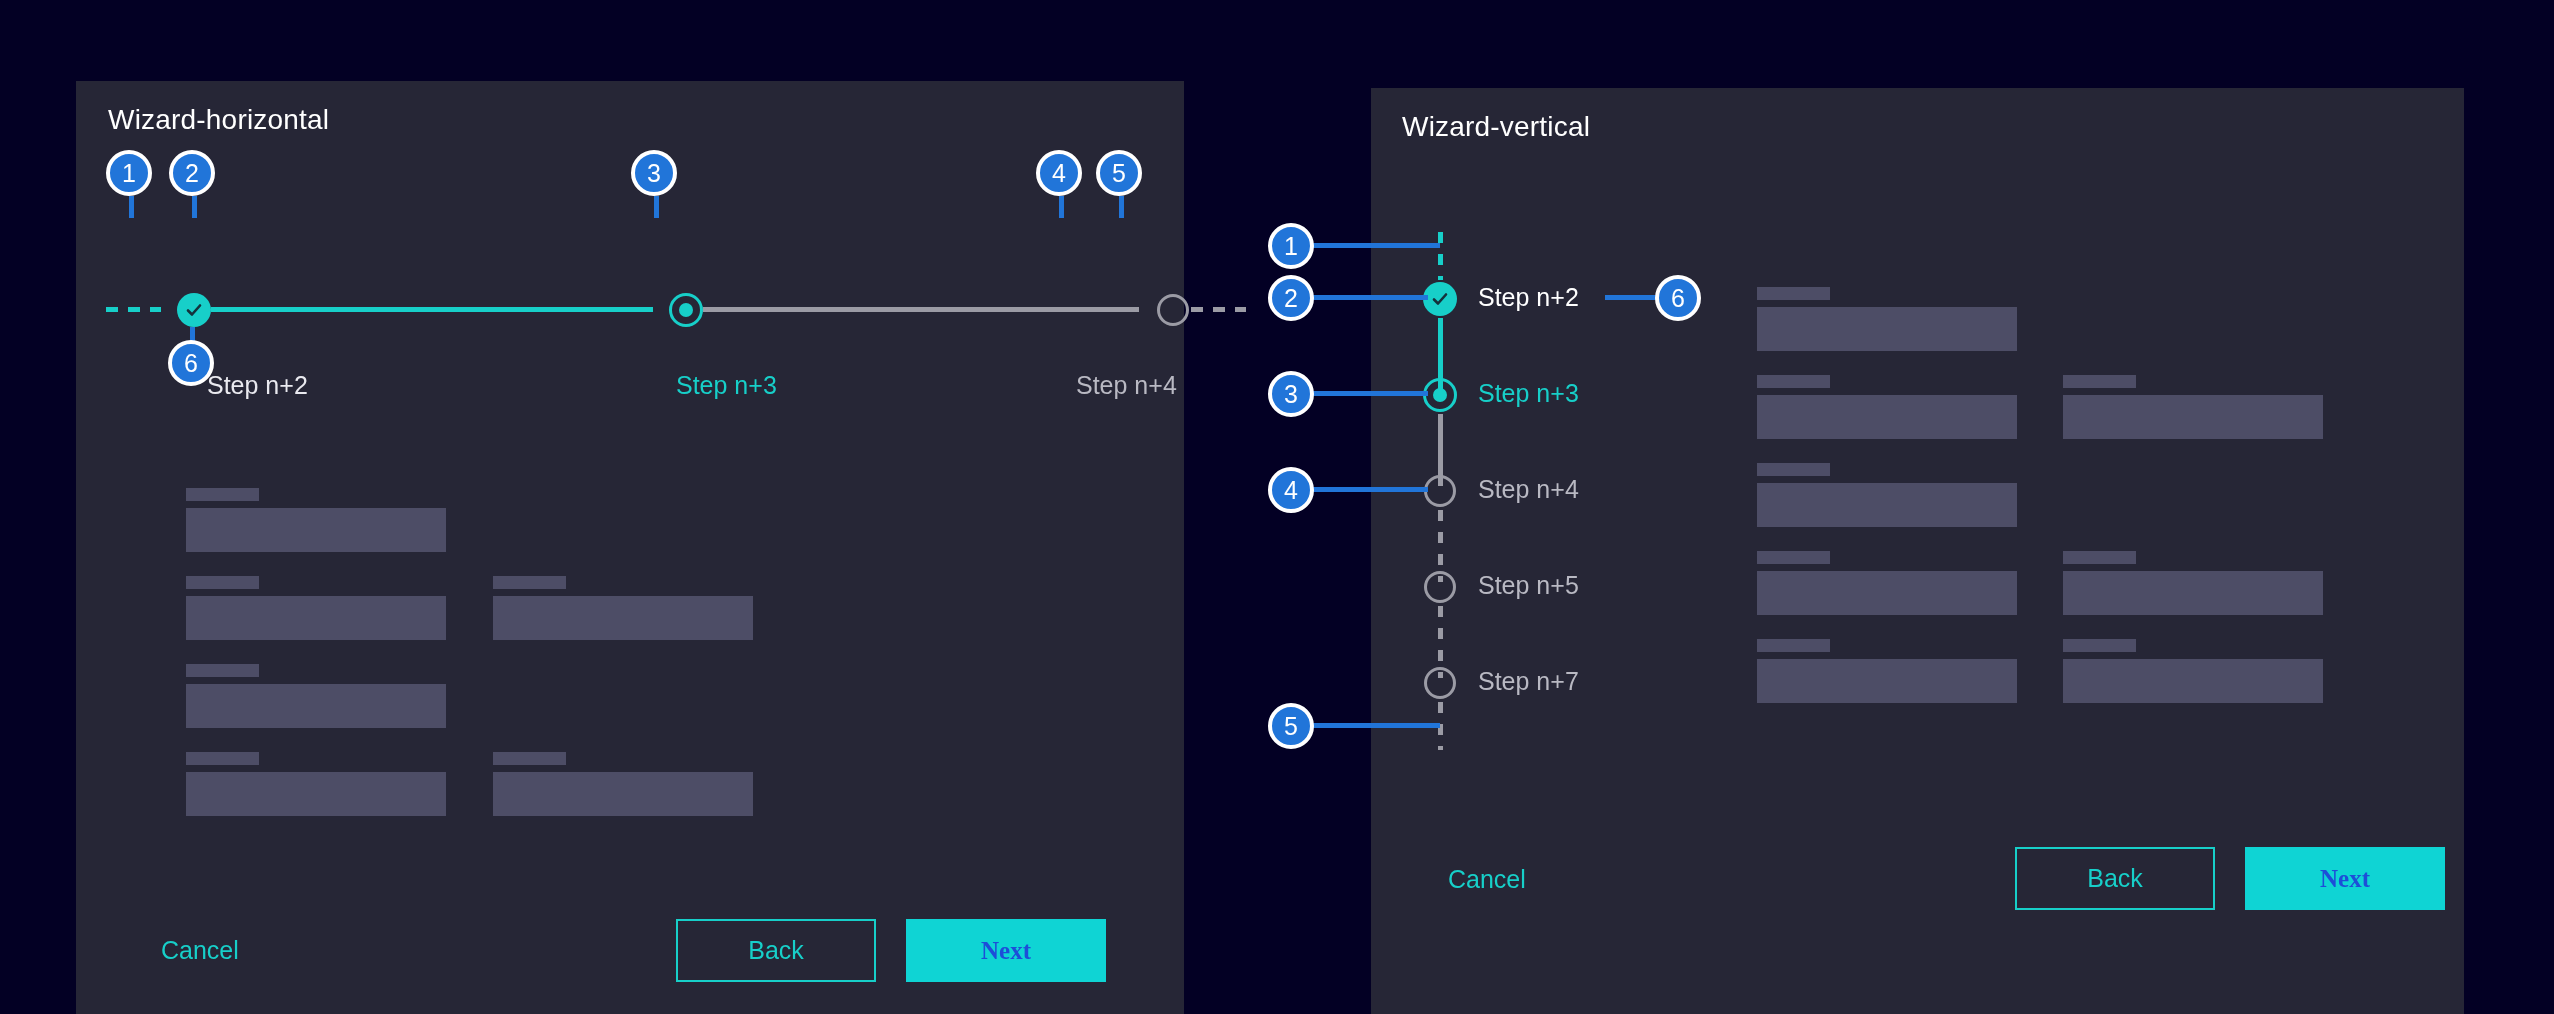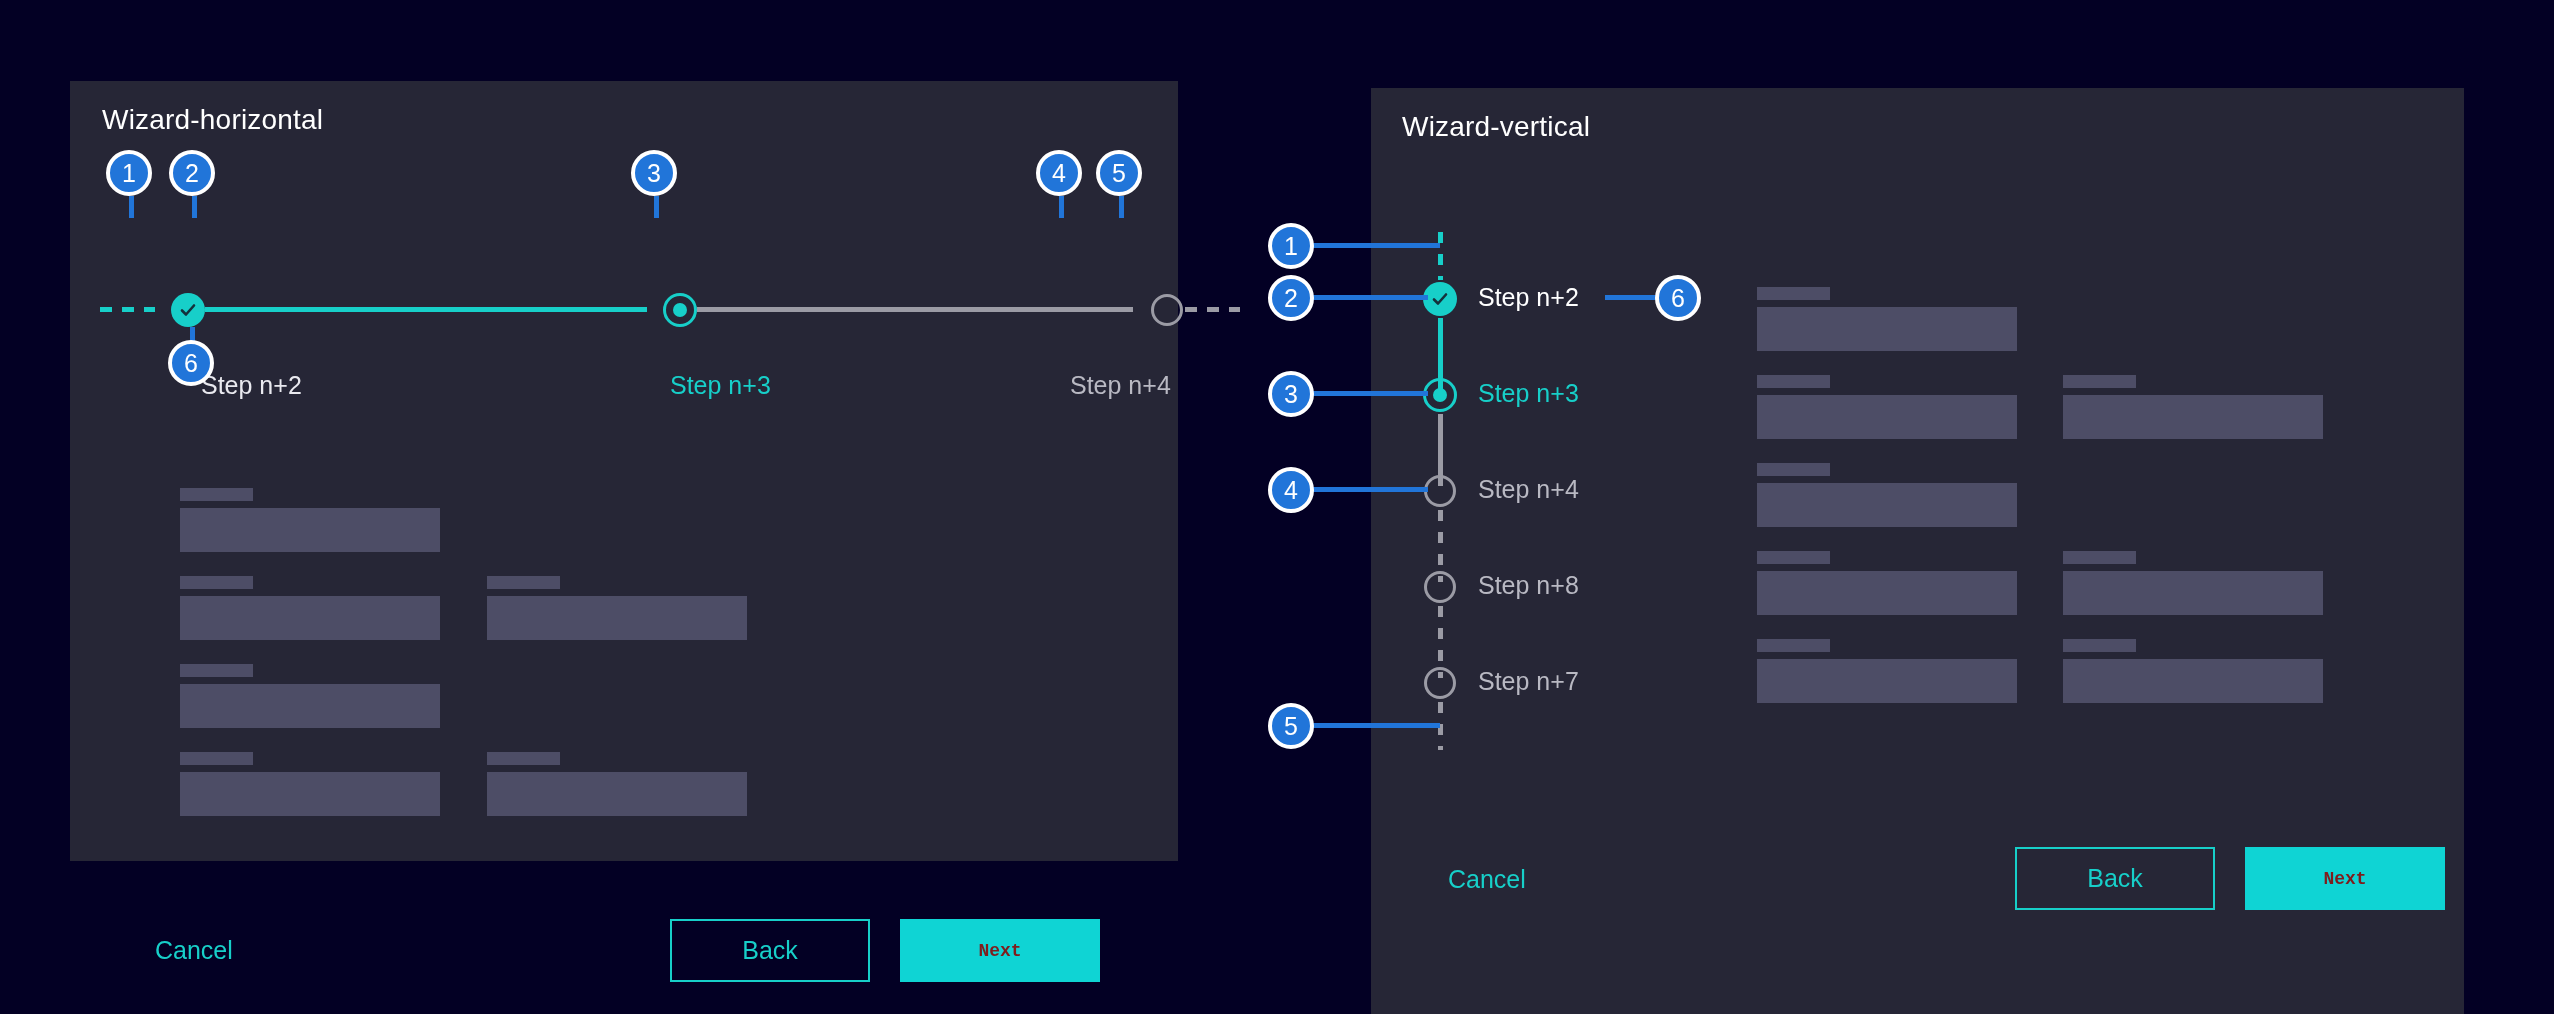--- a/index.html
+++ b/index.html
@@ -9,21 +9,21 @@
     font-family:"Liberation Sans", sans-serif;
     overflow:hidden;
     position:relative;
   }
   .card{
     position:absolute;
     background:#262636;
     box-sizing:border-box;
   }
   
-  #card-h{ left:70px; top:81px; width:1108px; height:780px; }
+  #card-h{ left:76px; top:81px; width:1108px; height:934px; }
   #card-v{ left:1371px; top:88px; width:1093px; height:952px; }
 
   .card-title{
     position:absolute;
     color:#ffffff;
     font-size:28px;
     font-weight:400;
     letter-spacing:.2px;
     white-space:nowrap;
   }
@@ -102,24 +102,24 @@
     font-size:25px;
     font-family:"Liberation Sans", sans-serif;
     display:flex;align-items:center;justify-content:center;
     cursor:pointer;
   }
   .btn-next{
     position:absolute;
     box-sizing:border-box;
     border:none;
     background:#0FD4D4;
-    color:#7f1d1d;
-    font-size:18px;
+    color:#1d4ed8;
+    font-size:25px;
     font-weight:700;
-    font-family:Liberation Mono, monospace;
+    font-family:Liberation Serif, serif;
     display:flex;align-items:center;justify-content:center;
     cursor:pointer;
   }
 
   
   .v-seg{ position:absolute; width:5px; }
   .v-seg.done{ background:#17CFC9; }
   .v-seg.todo{ background:#9B9BA5; }
   .v-dash{ position:absolute; width:5px; }
   .v-dash.done{
@@ -245,21 +245,21 @@
     <i></i>
   </div>
 
   <div class="node pending" style="left:1424px;top:475px;"></div>
   <div class="node pending" style="left:1424px;top:571px;"></div>
   <div class="node pending" style="left:1424px;top:667px;"></div>
 
   <div class="v-label done" style="left:1478px;top:283px;">Step n+2</div>
   <div class="v-label current" style="left:1478px;top:379px;">Step n+3</div>
   <div class="v-label pending" style="left:1478px;top:475px;">Step n+4</div>
-  <div class="v-label pending" style="left:1478px;top:571px;">Step n+8</div>
+  <div class="v-label pending" style="left:1478px;top:571px;">Step n+5</div>
   <div class="v-label pending" style="left:1478px;top:667px;">Step n+7</div>
 </div>
 
 <div>
   <div class="f-label" style="left:1757px;top:287px;width:73px;"></div>
   <div class="f-input" style="left:1757px;top:307px;width:260px;"></div>
 
   <div class="f-label" style="left:1757px;top:375px;width:73px;"></div>
   <div class="f-input" style="left:1757px;top:395px;width:260px;"></div>
   <div class="f-label" style="left:2063px;top:375px;width:73px;"></div>

